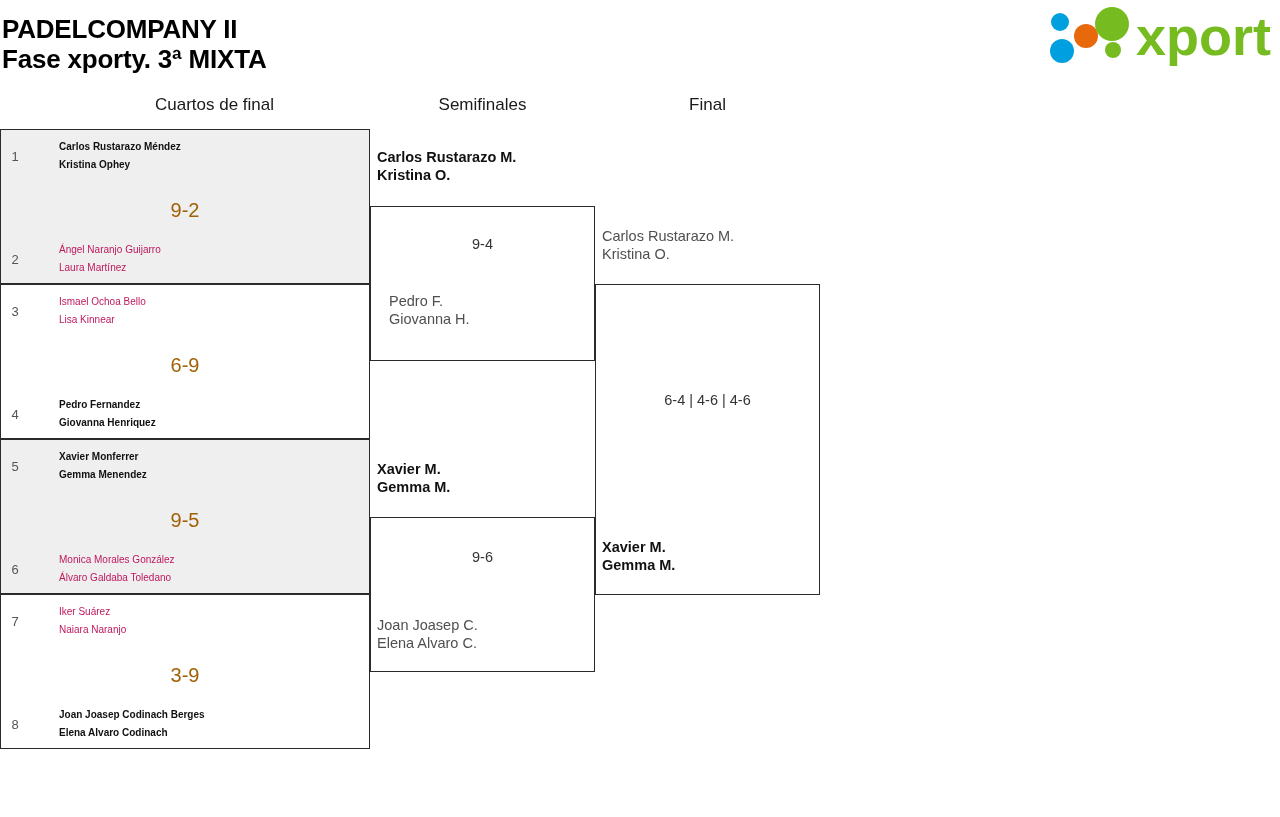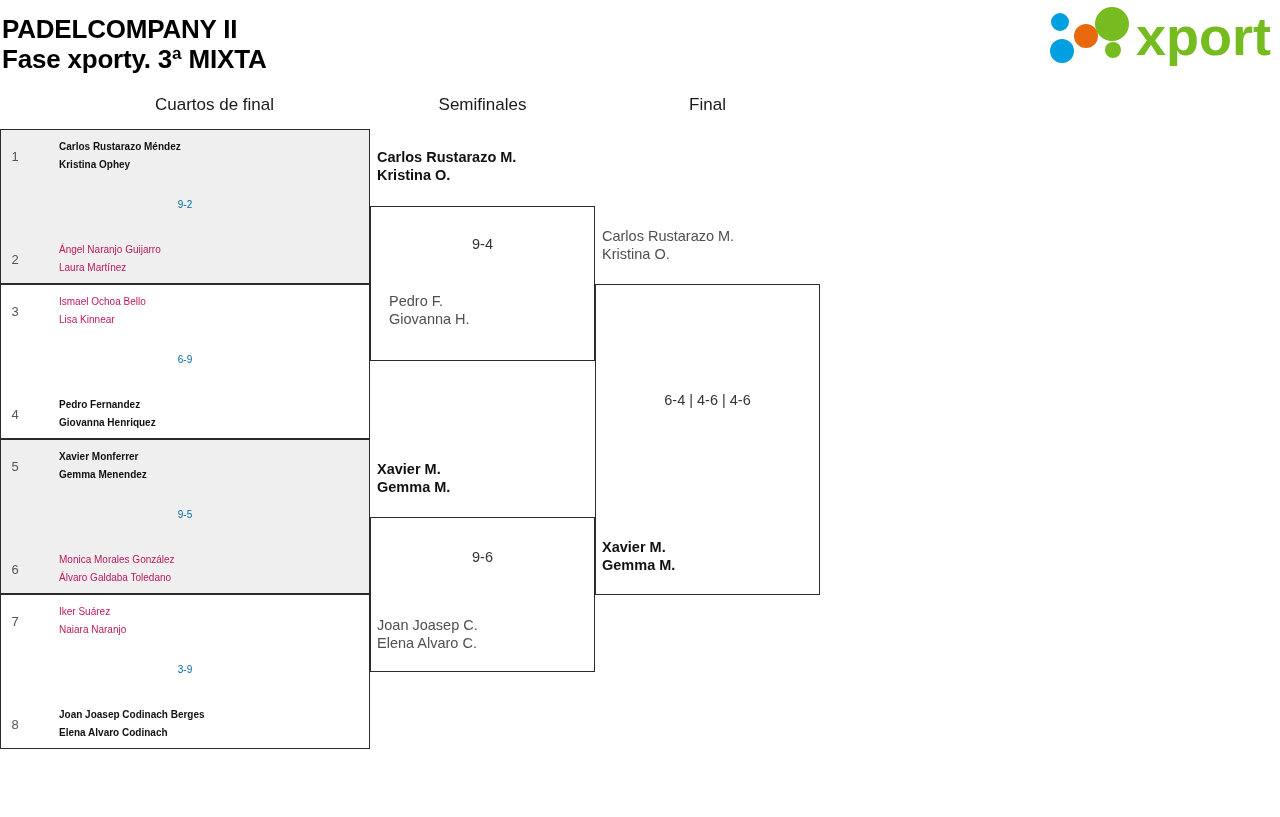--- a/index.html
+++ b/index.html
@@ -105,22 +105,22 @@
   .team.bottom { top: 111px; }
   .team .ln { display: block; white-space: nowrap; }
   .winner .ln { font-weight: 700; color: #111111; }
   .loser  .ln { font-weight: 400; color: #be185d; }
 
   .qf-score {
     position: absolute;
     left: 0; right: 0;
     top: 69px;
     text-align: center;
-    font-size: 10px;
-    color: #0369a1;
+    font-size: 20px;
+    color: #a16207;
   }
 
   
   .sf-box {
     position: absolute;
     left: 370px;
     width: 225px;
     border: 1px solid #2b2b2b;
     background: #ffffff;
   }

